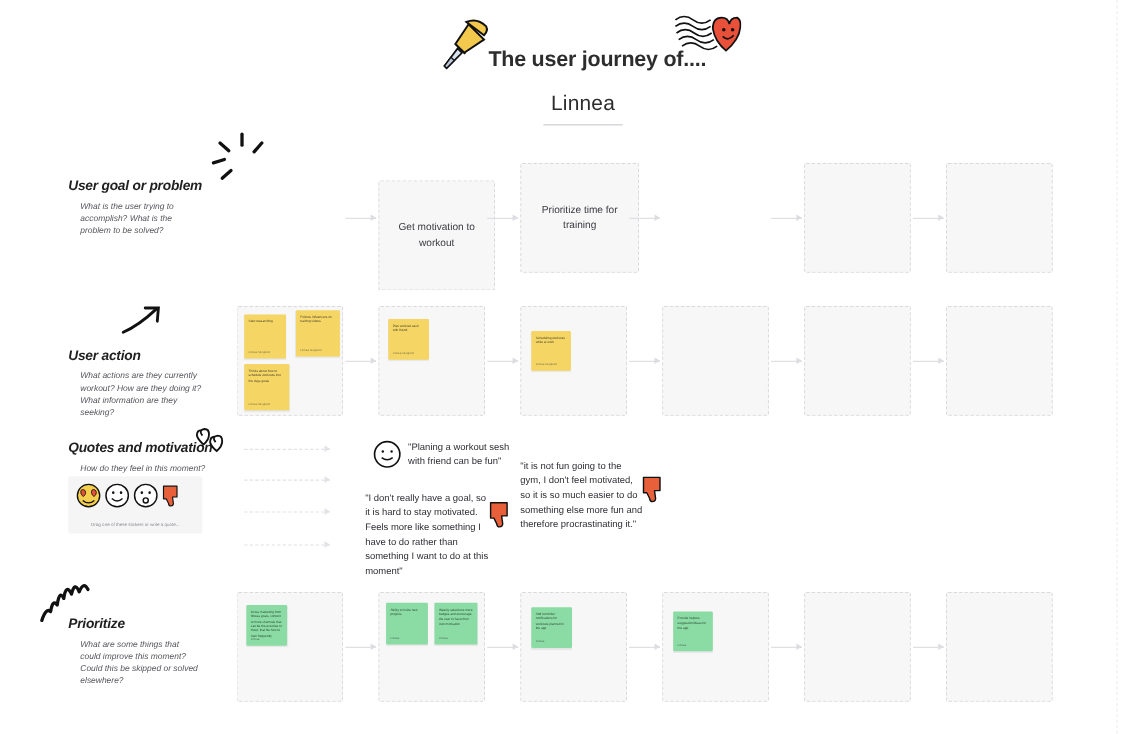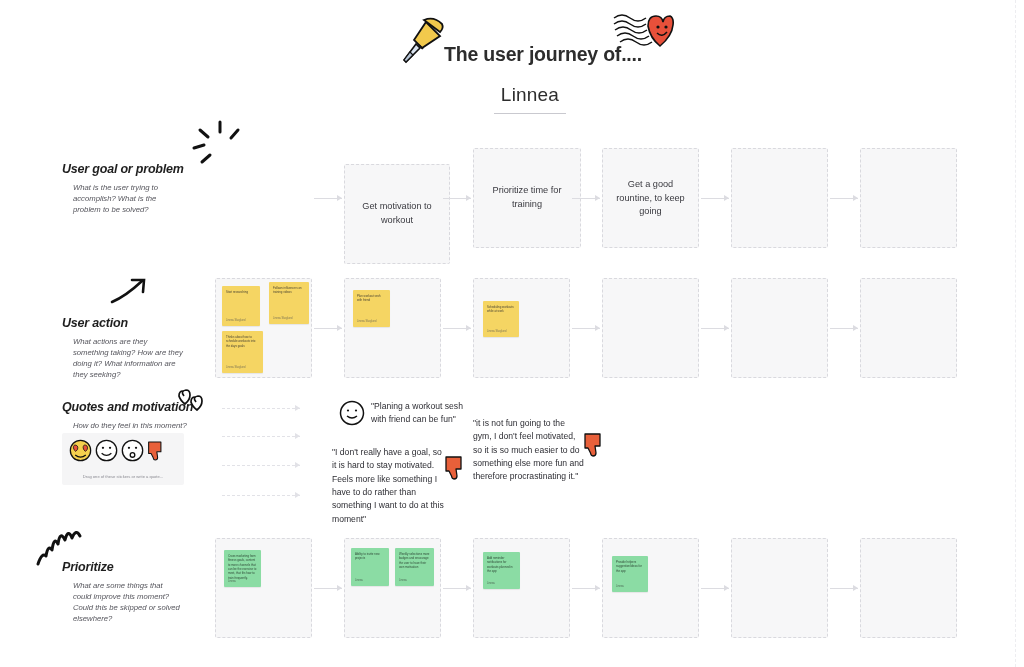--- a/index.html
+++ b/index.html
@@ -198,43 +198,40 @@
   </div>
 
   <div class="card" style="left:473px; top:148px; width:108px; height:100px;">
     <div class="card-text">Prioritize time for training</div>
   </div>
   <div class="connector" style="left:572px; top:195px; width:28px;">
     <div class="line"></div>
       <div class="head"></div>
   </div>
 
-  <div class="card" style="left:602px; top:148px; width:97px; height:100px;">
-    <div class="card-text">Get a good rountine, to keep going</div>
-  </div>
   <div class="connector" style="left:701px; top:195px; width:28px;">
     <div class="line"></div>
       <div class="head"></div>
   </div>
 
   <div class="card plain" style="left:731px; top:148px; width:97px; height:100px;">
     <div class="card-text"></div>
   </div>
   <div class="connector" style="left:830px; top:195px; width:28px;">
     <div class="line"></div>
       <div class="head"></div>
   </div>
 
   <div class="card plain" style="left:860px; top:148px; width:97px; height:100px;">
     <div class="card-text"></div>
   </div>
 
   <div class="row-label" style="left:62px; top:316px;">
     <div class="heading">User action</div>
-    <div class="desc" style="width:110px;">What actions are they something taking? How are they doing it? What information are they seeking?</div>
+    <div class="desc" style="width:110px;">What actions are they currently workout? How are they doing it? What information are they seeking?</div>
   </div>
 
   <span class="doodle" style="left:110px; top:278px;">
     <svg viewBox="0 0 42 26" width="42" height="26">
       <path d="M2 24 Q16 18 32 3" stroke="#111" stroke-width="2.6" fill="none" stroke-linecap="round"></path>
       <path d="M22 2 L34 2 L33 14" stroke="#111" stroke-width="2.6" fill="none" stroke-linecap="round"></path>
     </svg>
   </span>
 
   <div class="card plain" style="left:215px; top:278px; width:97px; height:100px;">

